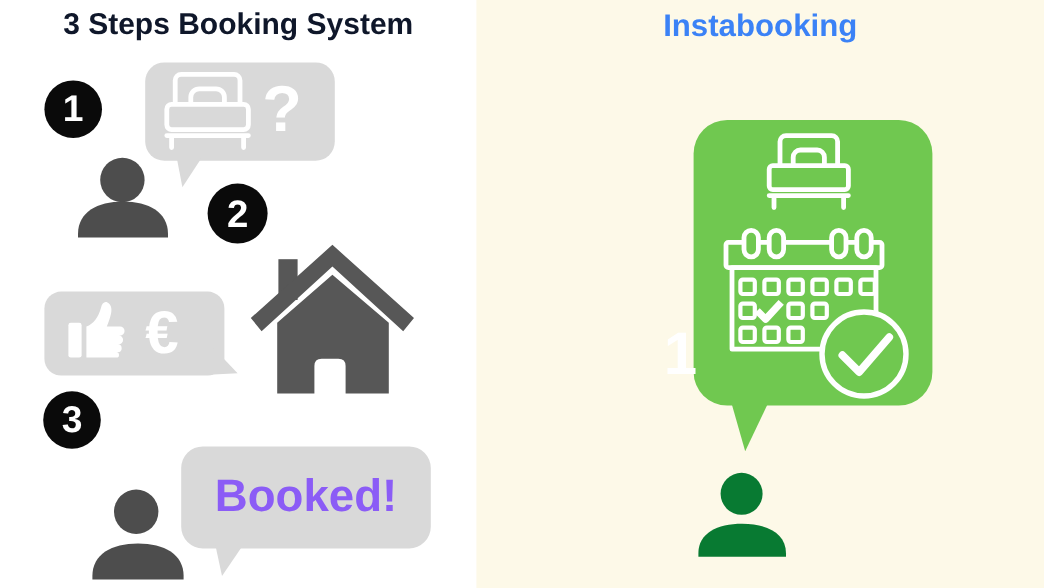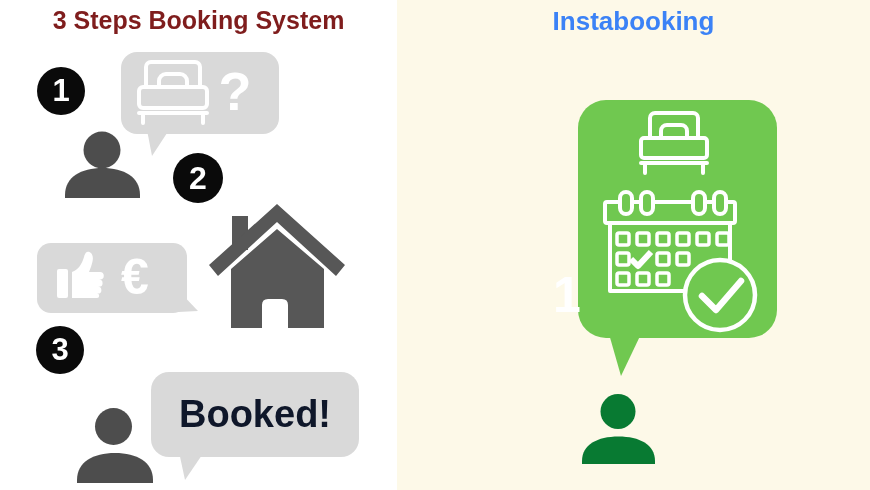--- a/index.html
+++ b/index.html
@@ -4,34 +4,34 @@
 <style>
   html,body{margin:0;padding:0;}
   #stage{position:relative;width:870px;height:490px;overflow:hidden;
          font-family:"Liberation Sans",sans-serif;background:#ffffff;}
   .panel{position:absolute;top:0;height:490px;}
   #left-bg{left:0;width:397px;background:#ffffff;}
   #right-bg{left:397px;width:473px;background:#FDF9E8;}
   #shapes{position:absolute;left:0;top:0;width:870px;height:490px;z-index:1;}
   .txt{position:absolute;z-index:2;}
   #left-title{left:0;top:6px;width:397px;text-align:center;
-              font-size:25px;font-weight:bold;color:#7f1d1d;}
+              font-size:25px;font-weight:bold;color:#0f172a;}
   #right-title{left:397px;top:6px;width:473px;text-align:center;
                font-size:26px;font-weight:bold;color:#3b82f6;}
   .badge{position:absolute;z-index:2;background:#0A0A0A;border-radius:50%;
          color:#ffffff;font-weight:bold;display:flex;align-items:center;
          justify-content:center;}
   #badge-1{left:37px;top:67px;width:48px;height:48px;font-size:31px;}
   #badge-2{left:173px;top:153px;width:50px;height:50px;font-size:32px;}
   #badge-3{left:36px;top:326px;width:48px;height:48px;font-size:31px;}
   #question-mark{left:212px;top:64px;width:46px;height:54px;color:#ffffff;
                  font-size:54px;font-weight:bold;text-align:center;line-height:54px;}
   #euro-symbol{left:110px;top:252px;width:50px;height:50px;color:#ffffff;
                font-size:50px;font-weight:bold;text-align:center;line-height:50px;}
-  #booked-text{left:151px;top:372px;width:208px;height:85px;color:#0f172a;
+  #booked-text{left:151px;top:372px;width:208px;height:85px;color:#8b5cf6;
                font-size:38px;font-weight:bold;display:flex;align-items:center;
                justify-content:center;}
   #ghost-number{left:548px;top:270px;width:38px;height:50px;color:#ffffff;
                 font-size:50px;font-weight:bold;text-align:center;line-height:50px;}
 </style>
 </head>
 <body>
 
 <div id="stage">
 

